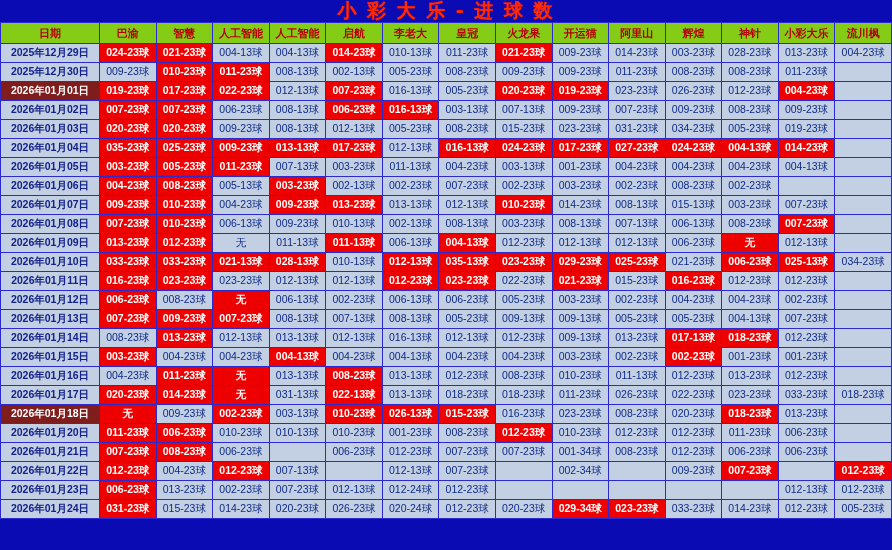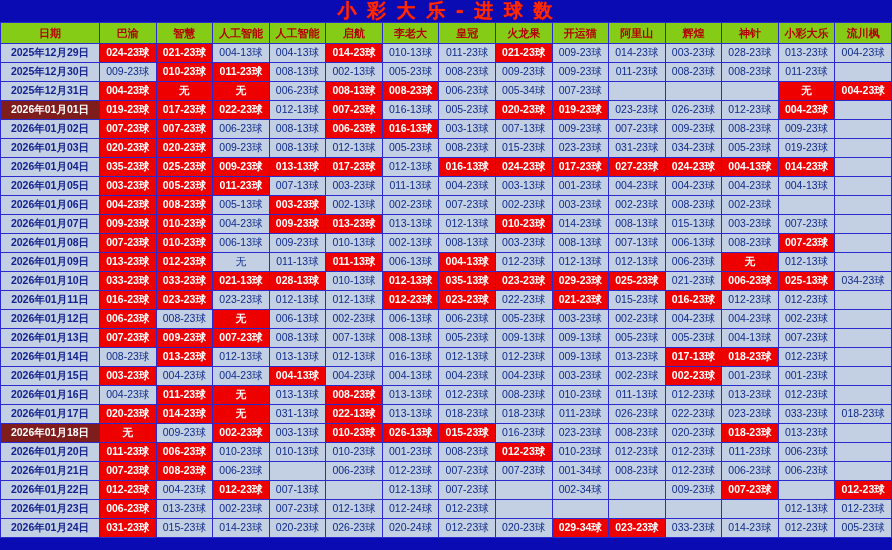--- a/index.html
+++ b/index.html
@@ -135,37 +135,20 @@
           <td class="c-blue">008-23球</td>
           <td class="c-blue">009-23球</td>
           <td class="c-blue">009-23球</td>
           <td class="c-blue">011-23球</td>
           <td class="c-blue">008-23球</td>
           <td class="c-blue">008-23球</td>
           <td class="c-blue">011-23球</td>
           <td class="c-blue"></td>
         </tr>
         <tr>
-          <td class="date-col c-blue">2025年12月31日</td>
-          <td class="c-red">004-23球</td>
-          <td class="c-red">无</td>
-          <td class="c-red">无</td>
-          <td class="c-blue">006-23球</td>
-          <td class="c-red">008-13球</td>
-          <td class="c-red">008-23球</td>
-          <td class="c-blue">006-23球</td>
-          <td class="c-blue">005-34球</td>
-          <td class="c-blue">007-23球</td>
-          <td class="c-blue"></td>
-          <td class="c-blue"></td>
-          <td class="c-blue"></td>
-          <td class="c-red">无</td>
-          <td class="c-red">004-23球</td>
-        </tr>
-        <tr>
           <td class="date-col c-red">2026年01月01日</td>
           <td class="c-red">019-23球</td>
           <td class="c-red">017-23球</td>
           <td class="c-red">022-23球</td>
           <td class="c-blue">012-13球</td>
           <td class="c-red">007-23球</td>
           <td class="c-blue">016-13球</td>
           <td class="c-blue">005-23球</td>
           <td class="c-red">020-23球</td>
           <td class="c-red">019-23球</td>

